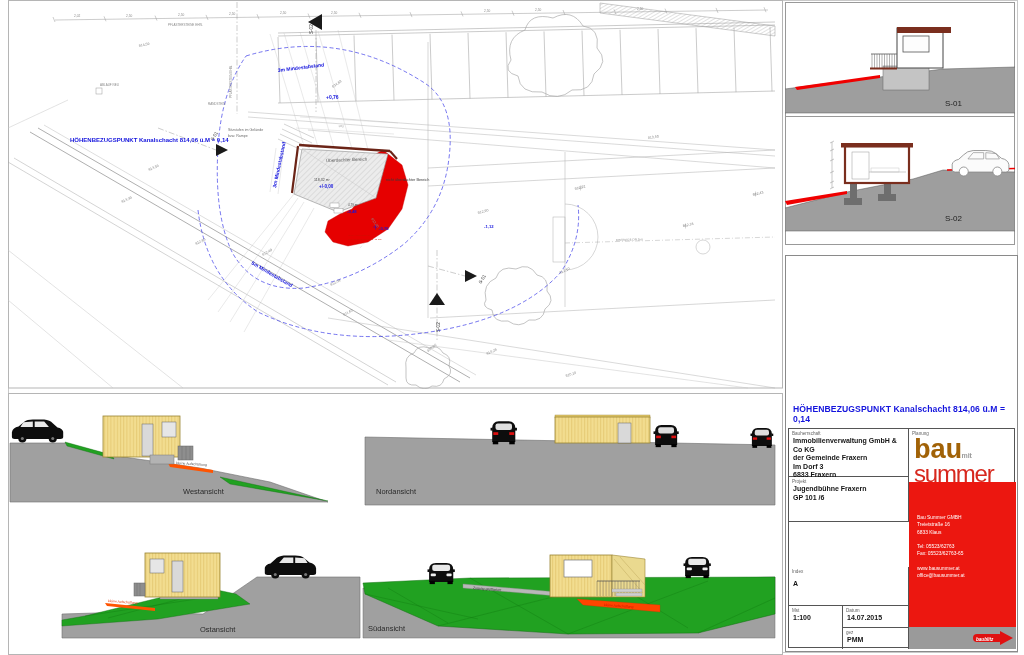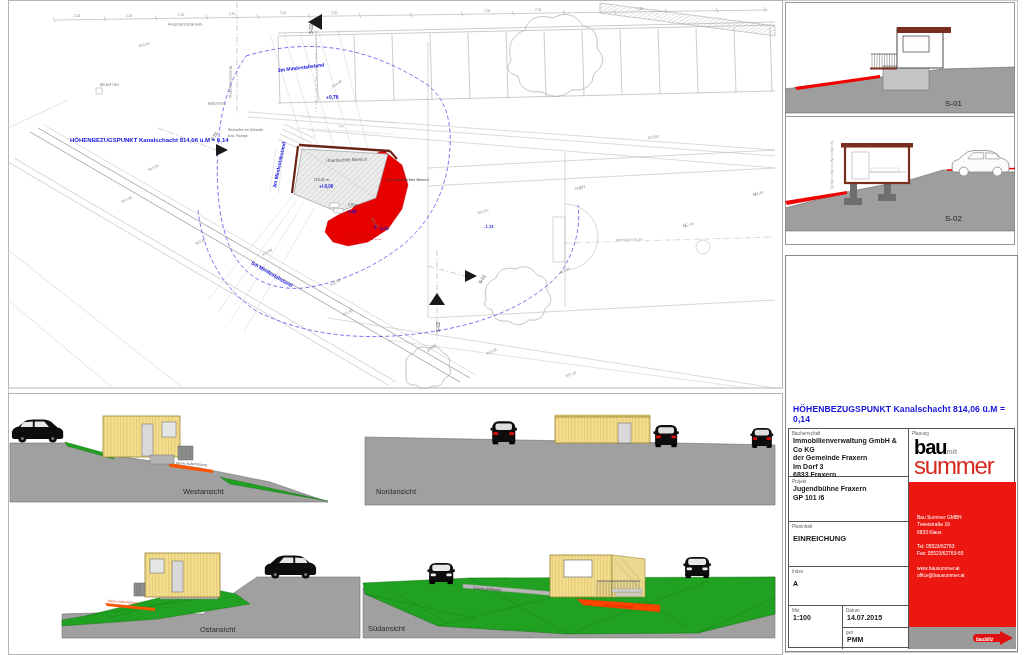--- a/index.html
+++ b/index.html
@@ -20,21 +20,21 @@
   .cell-project{left:0;top:48px;width:120px;height:45px;border-right:1px solid #555;border-bottom:1px solid #555;}
   .cell-content{left:0;top:93px;width:120px;height:45px;border-right:1px solid #555;border-bottom:1px solid #555;}
   .cell-index{left:0;top:138px;width:120px;height:39px;border-right:1px solid #555;border-bottom:1px solid #555;}
   .cell-scale{left:0;top:177px;width:54px;height:43px;border-right:1px solid #555;}
   .cell-date{left:54px;top:177px;width:66px;height:22px;border-right:1px solid #555;border-bottom:1px solid #555;}
   .cell-drawn{left:54px;top:199px;width:66px;height:21px;border-right:1px solid #555;}
   .cell-planung{left:120px;top:0;width:107px;height:220px;}
   .cell-content .val{font-size:7.6px;margin-top:6px;}
   .cell-index .val{margin-top:6px;}
   .logo-wrap{position:absolute;left:0;top:8px;width:107px;text-align:left;padding-left:5px;box-sizing:border-box;line-height:1;}
-  .logo-bau{font-size:20px;font-weight:bold;color:#000000;letter-spacing:-1px;}
+  .logo-bau{font-size:28px;font-weight:bold;color:#a16207;letter-spacing:-1px;font-family:Liberation Mono, monospace;}
   .logo-mit{font-size:7px;font-weight:bold;color:#9b9b9b;letter-spacing:0;}
   .logo-summer{font-size:24px;font-weight:normal;color:#d7281e;letter-spacing:-1.2px;margin-top:-3px;}
   .red-block{position:absolute;left:0;top:53px;width:107px;height:145px;background:#ec1710;color:#fff;box-sizing:border-box;padding:32px 0 0 8px;}
   .red-block div{font-size:4.9px;line-height:7.3px;min-height:7.3px;}
   .gray-strip{position:absolute;left:0;top:198px;width:107px;height:22px;background:#9a9a9a;}
   .baublitz{position:absolute;right:3px;bottom:4px;}
 </style>
 </head>
 <body>
 
@@ -472,24 +472,20 @@
         <div class="val">Im Dorf 3</div>
         <div class="val">6833 Fraxern</div>
       </div>
 
       <div class="cell cell-project">
         <div class="lbl">Projekt</div>
         <div class="val">Jugendbühne Fraxern</div>
         <div class="val">GP  101 /6</div>
       </div>
 
-      <div class="cell cell-content">
-        <div class="lbl">Planinhalt</div>
-        <div class="val">EINREICHUNG</div>
-      </div>
 
       <div class="cell cell-index">
         <div class="lbl">Index</div>
         <div class="val">A</div>
       </div>
 
       <div class="cell cell-scale">
         <div class="lbl">Mst</div>
         <div class="val">1:100</div>
       </div>

